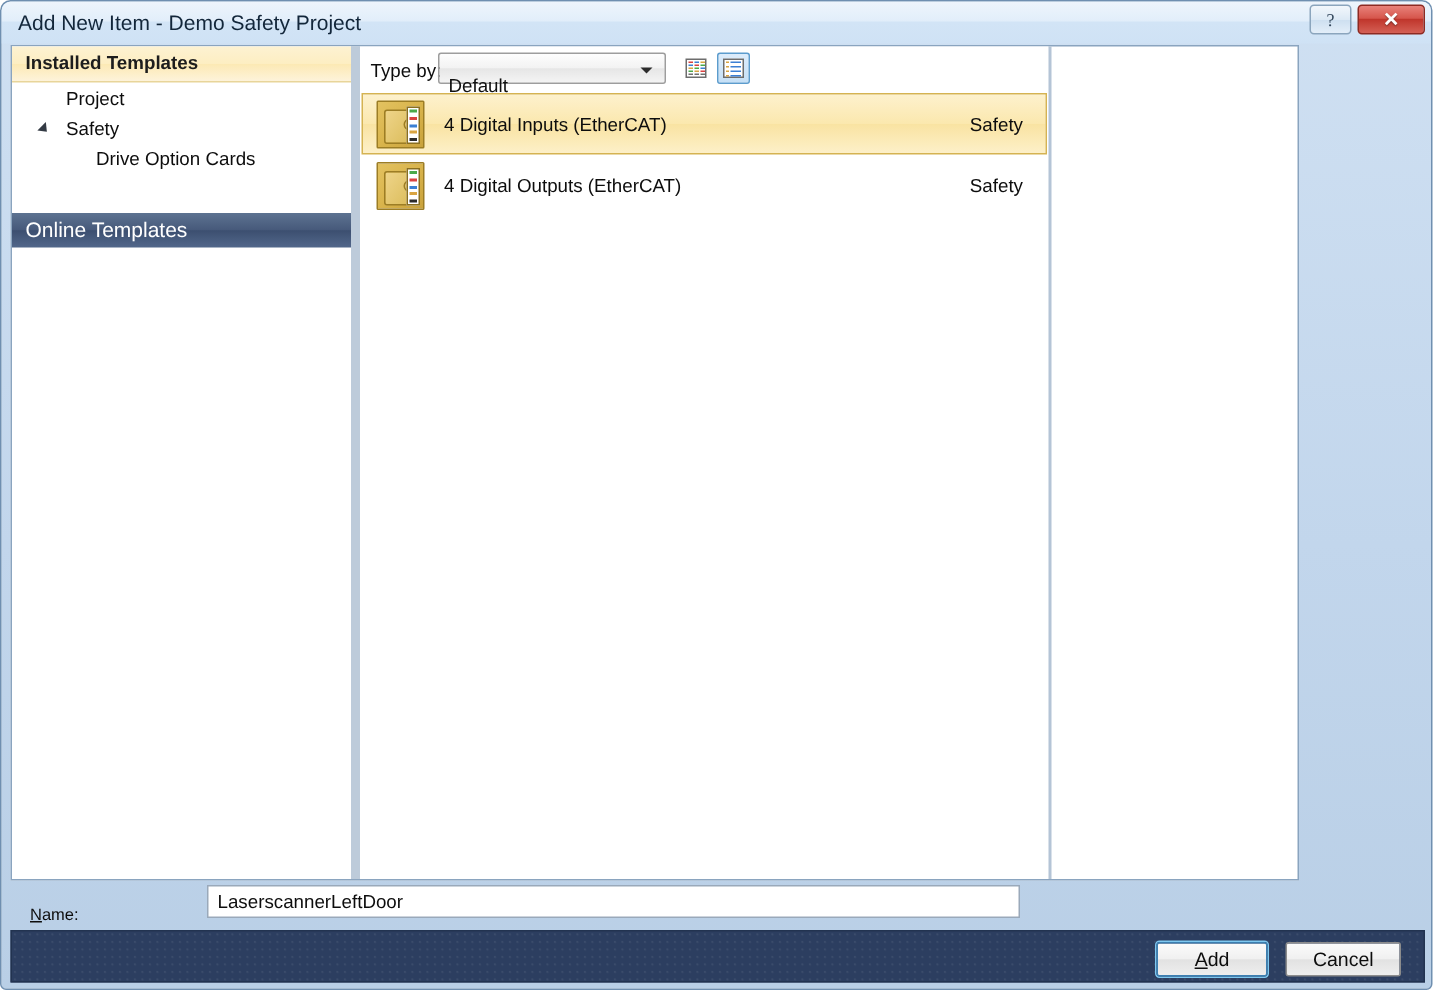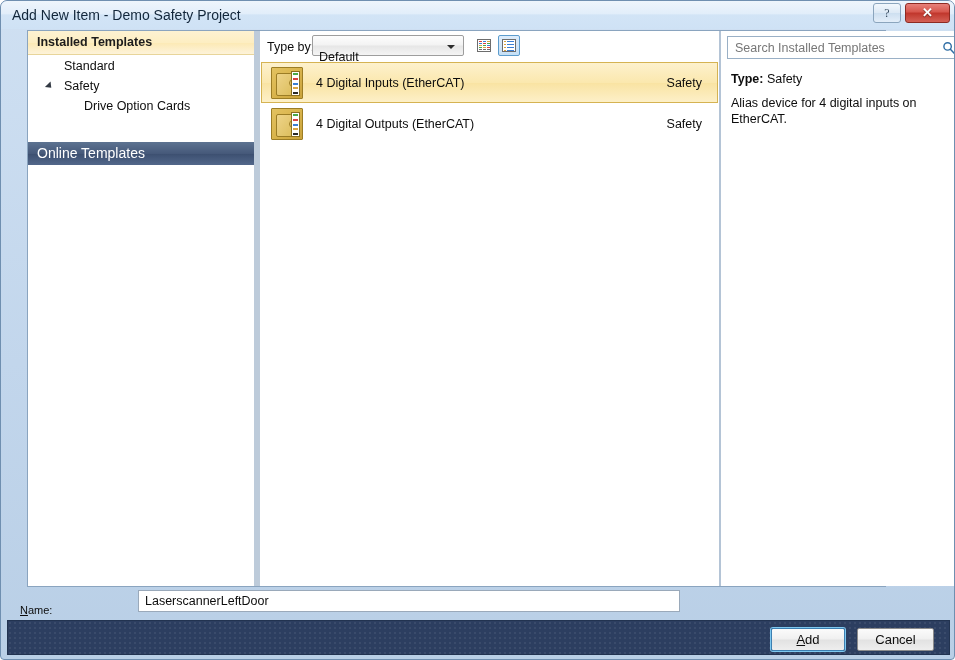--- a/index.html
+++ b/index.html
@@ -78,21 +78,20 @@
   
   #content {
     position: absolute;
     left: 6px;
     top: 29px;
     width: 859px;
     height: 557px;
     background: #ffffff;
     border: 1px solid #8aa4bf;
     box-sizing: border-box;
-    margin-left: 20px;
   }
 
   
   #left-pane {
     position: absolute;
     left: 0; top: 0;
     width: 226px;
     height: 555px;
     background: #ffffff;
     box-sizing: border-box;
@@ -468,21 +467,21 @@
     <div class="titlebtn" id="close-button">✕</div>
   </div>
 
   <div id="content">
 
     <div id="left-pane">
       <div id="installed-templates-header">Installed Templates</div>
 
       <div id="tree">
         <div class="tree-node level1">
-          <span class="node-label">Standard</span>
+          <span class="node-label">Project</span>
         </div>
         <div class="tree-node level1">
           <span class="expander"></span>
           <span class="node-label">Safety</span>
         </div>
         <div class="tree-node level2">
           <span class="node-label">Drive Option Cards</span>
         </div>
       </div>
 
@@ -564,37 +563,20 @@
           </span>
           <span class="item-title">4 Digital Outputs (EtherCAT)</span>
           <span class="item-category">Safety</span>
         </div>
 
       </div>
     </div>
 
     <div id="splitter-right"></div>
 
-    <div id="right-pane">
-      <div id="search-box">
-        <span id="search-input-text">Search Installed Templates</span>
-        <svg id="search-icon" viewBox="0 0 14 14">
-          <circle cx="5.6" cy="5.4" r="3.7" fill="none" stroke="#2f6ea5" stroke-width="1.4"></circle>
-          <line x1="8.4" y1="8.3" x2="12.4" y2="12.6" stroke="#2f6ea5" stroke-width="1.5" stroke-linecap="round"></line>
-        </svg>
-      </div>
-
-      <div id="details">
-        <div id="detail-type-row">
-          <span id="detail-type-label">Type:</span>
-          <span id="detail-type-value">Safety</span>
-        </div>
-        <div id="detail-description">Alias device for 4 digital inputs on EtherCAT.</div>
-      </div>
-    </div>
 
   </div>
 
   <div id="name-row">
     <label id="name-label"><u>N</u><span>ame:</span></label>
     <div id="name-input">LaserscannerLeftDoor</div>
   </div>
 
   <div id="footer">
     <div class="footerbtn" id="add-button"><u>A</u><span>dd</span></div>

